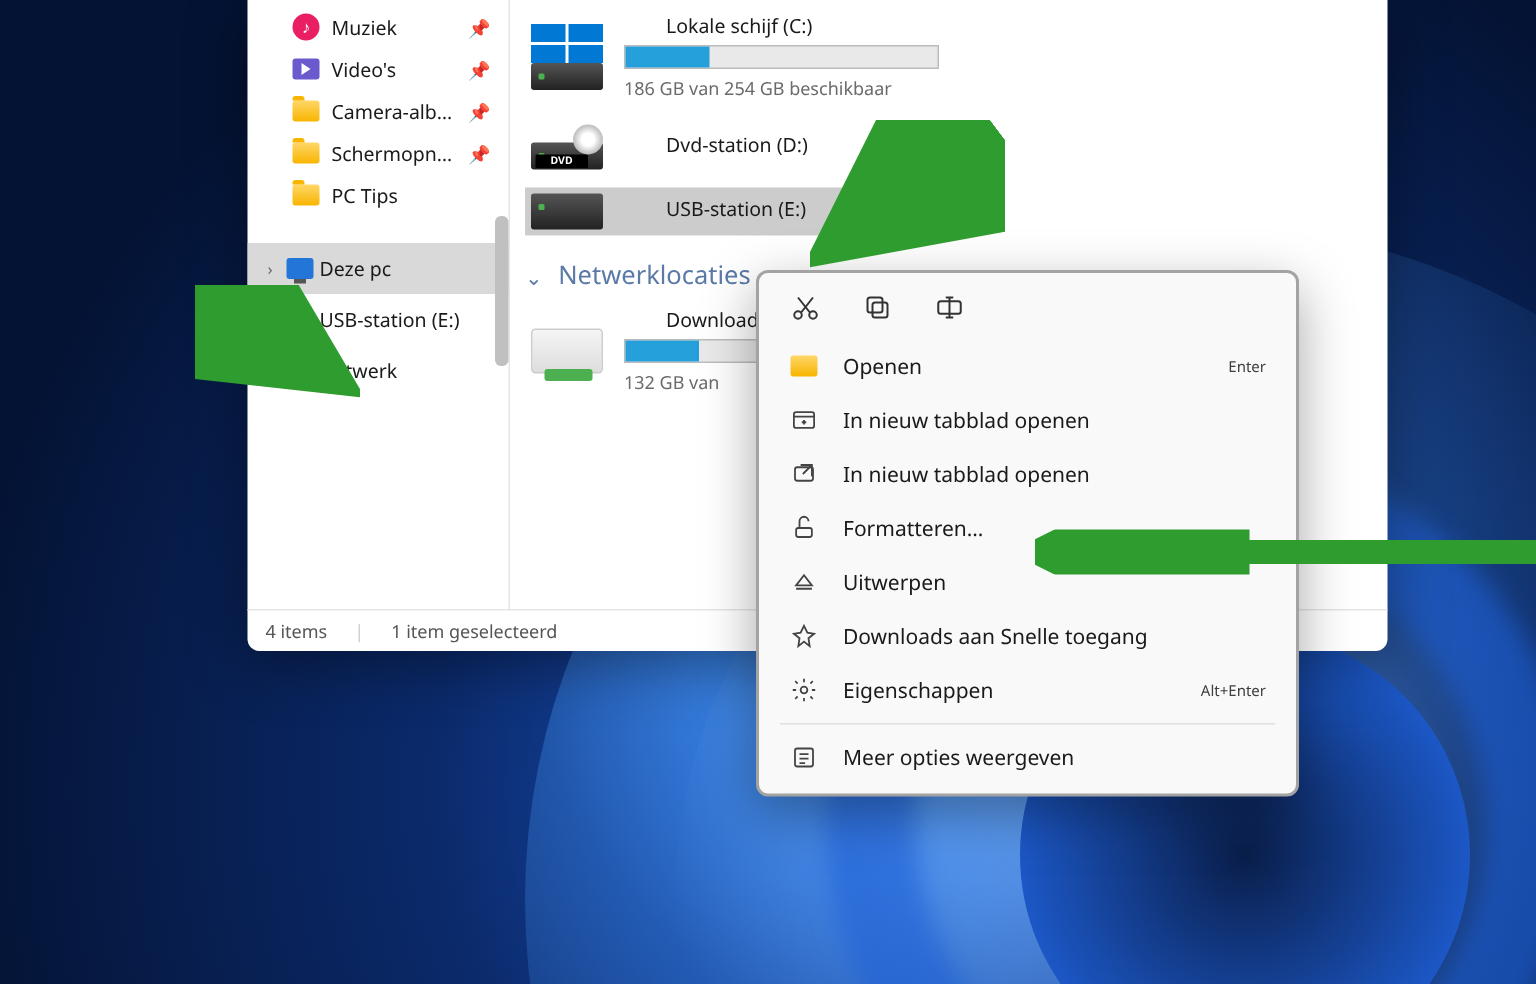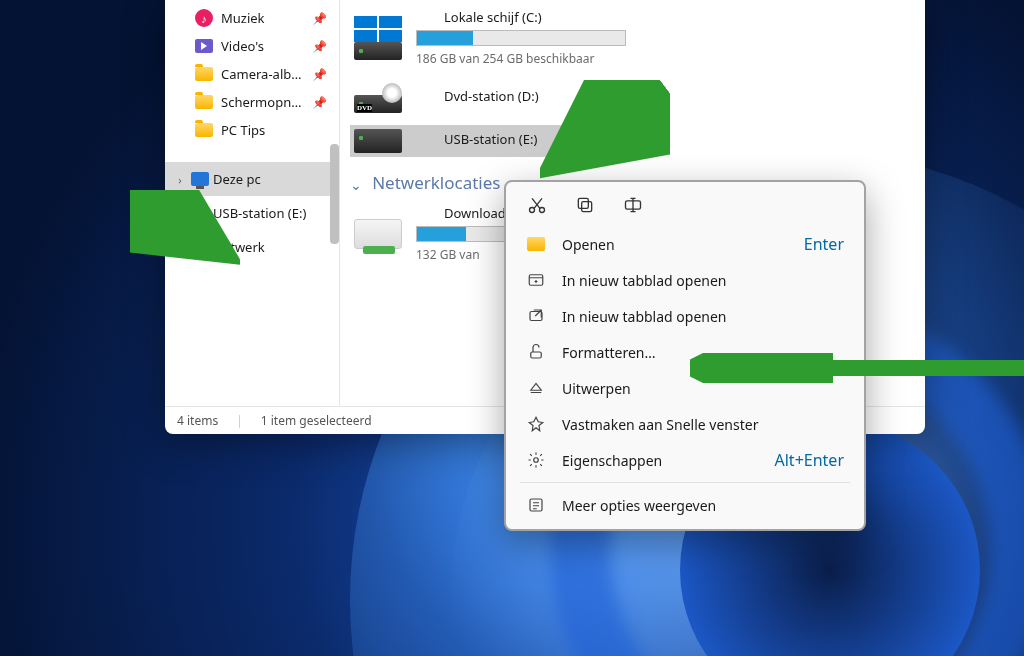--- a/index.html
+++ b/index.html
@@ -91,21 +91,21 @@
 
   .main-pane { flex:1; padding: 4px 10px; overflow:hidden; }
   .drive-row { display:flex; align-items:center; gap:14px; padding:4px; margin-bottom:8px;}
   .drive-row.selected { background:#cccccc; width: 300px;}
   .drive-icon-stack { width:48px; text-align:center; flex-shrink:0;}
   .win-logo { width:48px; height:26px; display:grid; grid-template-columns:1fr 1fr; grid-template-rows:1fr 1fr; gap:2px; margin-bottom:0px;}
   .win-logo div { background:#0078d4;}
   .drive-body-img { width:48px; height:18px; background:linear-gradient(#555,#222); border-radius:2px; position:relative;}
   .drive-body-img::before { content:""; position:absolute; left:5px; top:7px; width:4px; height:4px; background:#4caf50; border-radius:1px;}
   .dvd-disc { width:20px; height:20px; border-radius:50%; background:radial-gradient(circle,#fff 30%, #ccc 60%, #999 100%); margin-left:auto; margin-bottom:-8px; position:relative; z-index:2;}
-  .dvd-label { position:absolute; bottom:1px; left:3px; font-size:7px; font-weight:bold; color:#fff; background:#000; padding:0 0; border-radius:1px;font-family:Liberation Serif, serif;}
+  .dvd-label { position:absolute; bottom:1px; left:3px; font-size:7px; font-weight:bold; color:#fff; background:#000; padding:0 10px; border-radius:1px;}
   .drive-info { flex:1;}
   .drive-name { font-size:13px; margin-bottom:4px;margin-left:28px;}
   .drive-bar { width:210px; height:16px; border:1px solid #bcbcbc; background:#e9e9e9; position:relative;}
   .drive-bar-fill { height:100%; background:#26a0da;}
   .drive-sub { color:#6b6b6b; font-size:12px; margin-top:4px;}
   .section-head { color:#5b7aa8; font-size:17px; padding:6px 0; cursor:pointer;}
   .section-head::before { content:"⌄"; display:inline-block; margin-right:6px; color:#5b7aa8; font-size:14px; position:relative; top:1px;}
   .net-drive-icon { width:48px; height:30px; background:linear-gradient(#f5f5f5,#ddd); border:1px solid #ccc; border-radius:3px; position:relative;}
   .net-drive-icon::after { content:""; position:absolute; bottom:-6px; left:8px; width:32px; height:8px; background:#4caf50; border-radius:2px;}
 
@@ -130,21 +130,21 @@
     border:2px solid #a3a3a3;
     border-radius:8px;
     box-shadow:0 12px 36px rgba(0,0,0,0.35);
     padding:6px;
     z-index:50;
   }
   .cm-icon-row { display:flex; gap:26px; padding:6px 14px 10px; }
   .cm-icon-btn { width:22px; height:22px; display:flex; align-items:center; justify-content:center; color:#333; cursor:pointer;}
   .cm-item { display:flex; align-items:center; height:36px; padding:0 14px; gap:16px; border-radius:4px; cursor:pointer; font-size:14px;}
   .cm-icon { width:20px; height:20px; display:flex; align-items:center; justify-content:center; color:#444; flex-shrink:0;}
-  .cm-shortcut { margin-left:auto; color:#0369a1; font-size:16px;}
+  .cm-shortcut { margin-left:auto; color:#404040; font-size:10px;}
   .cm-sep { height:1px; background:#e0e0e0; margin:4px 8px;}
   .folder-mini { width:18px; height:14px; background:linear-gradient(#ffd768,#f8b500); border-radius:2px;}
 
   
   .arrow {
     position:absolute;
     z-index:100;
     pointer-events:none;
   }
   .arrow svg { display:block; }
@@ -341,21 +341,21 @@
         </svg>
     </span>
     <span>Uitwerpen</span>
   </div>
   <div class="cm-item">
     <span class="cm-icon">
       <svg width="18" height="18" viewBox="0 0 24 24" fill="none" stroke="currentColor" stroke-width="1.6">
           <path d="M12 3l3 6 6 1-5 4 1 7-5-4-5 4 1-7-5-4 6-1 3-6z"></path>
         </svg>
     </span>
-    <span>Vastmaken aan Snelle venster</span>
+    <span>Downloads aan Snelle toegang</span>
   </div>
   <div class="cm-item">
     <span class="cm-icon">
       <svg width="18" height="18" viewBox="0 0 24 24" fill="none" stroke="currentColor" stroke-width="1.6">
           <circle cx="12" cy="12" r="3"></circle>
           <path d="M12 2v3M12 19v3M4.2 4.2l2.1 2.1M17.7 17.7l2.1 2.1M2 12h3M19 12h3M4.2 19.8l2.1-2.1M17.7 6.3l2.1-2.1"></path>
         </svg>
     </span>
     <span>Eigenschappen</span>
     <span class="cm-shortcut">Alt+Enter</span>

